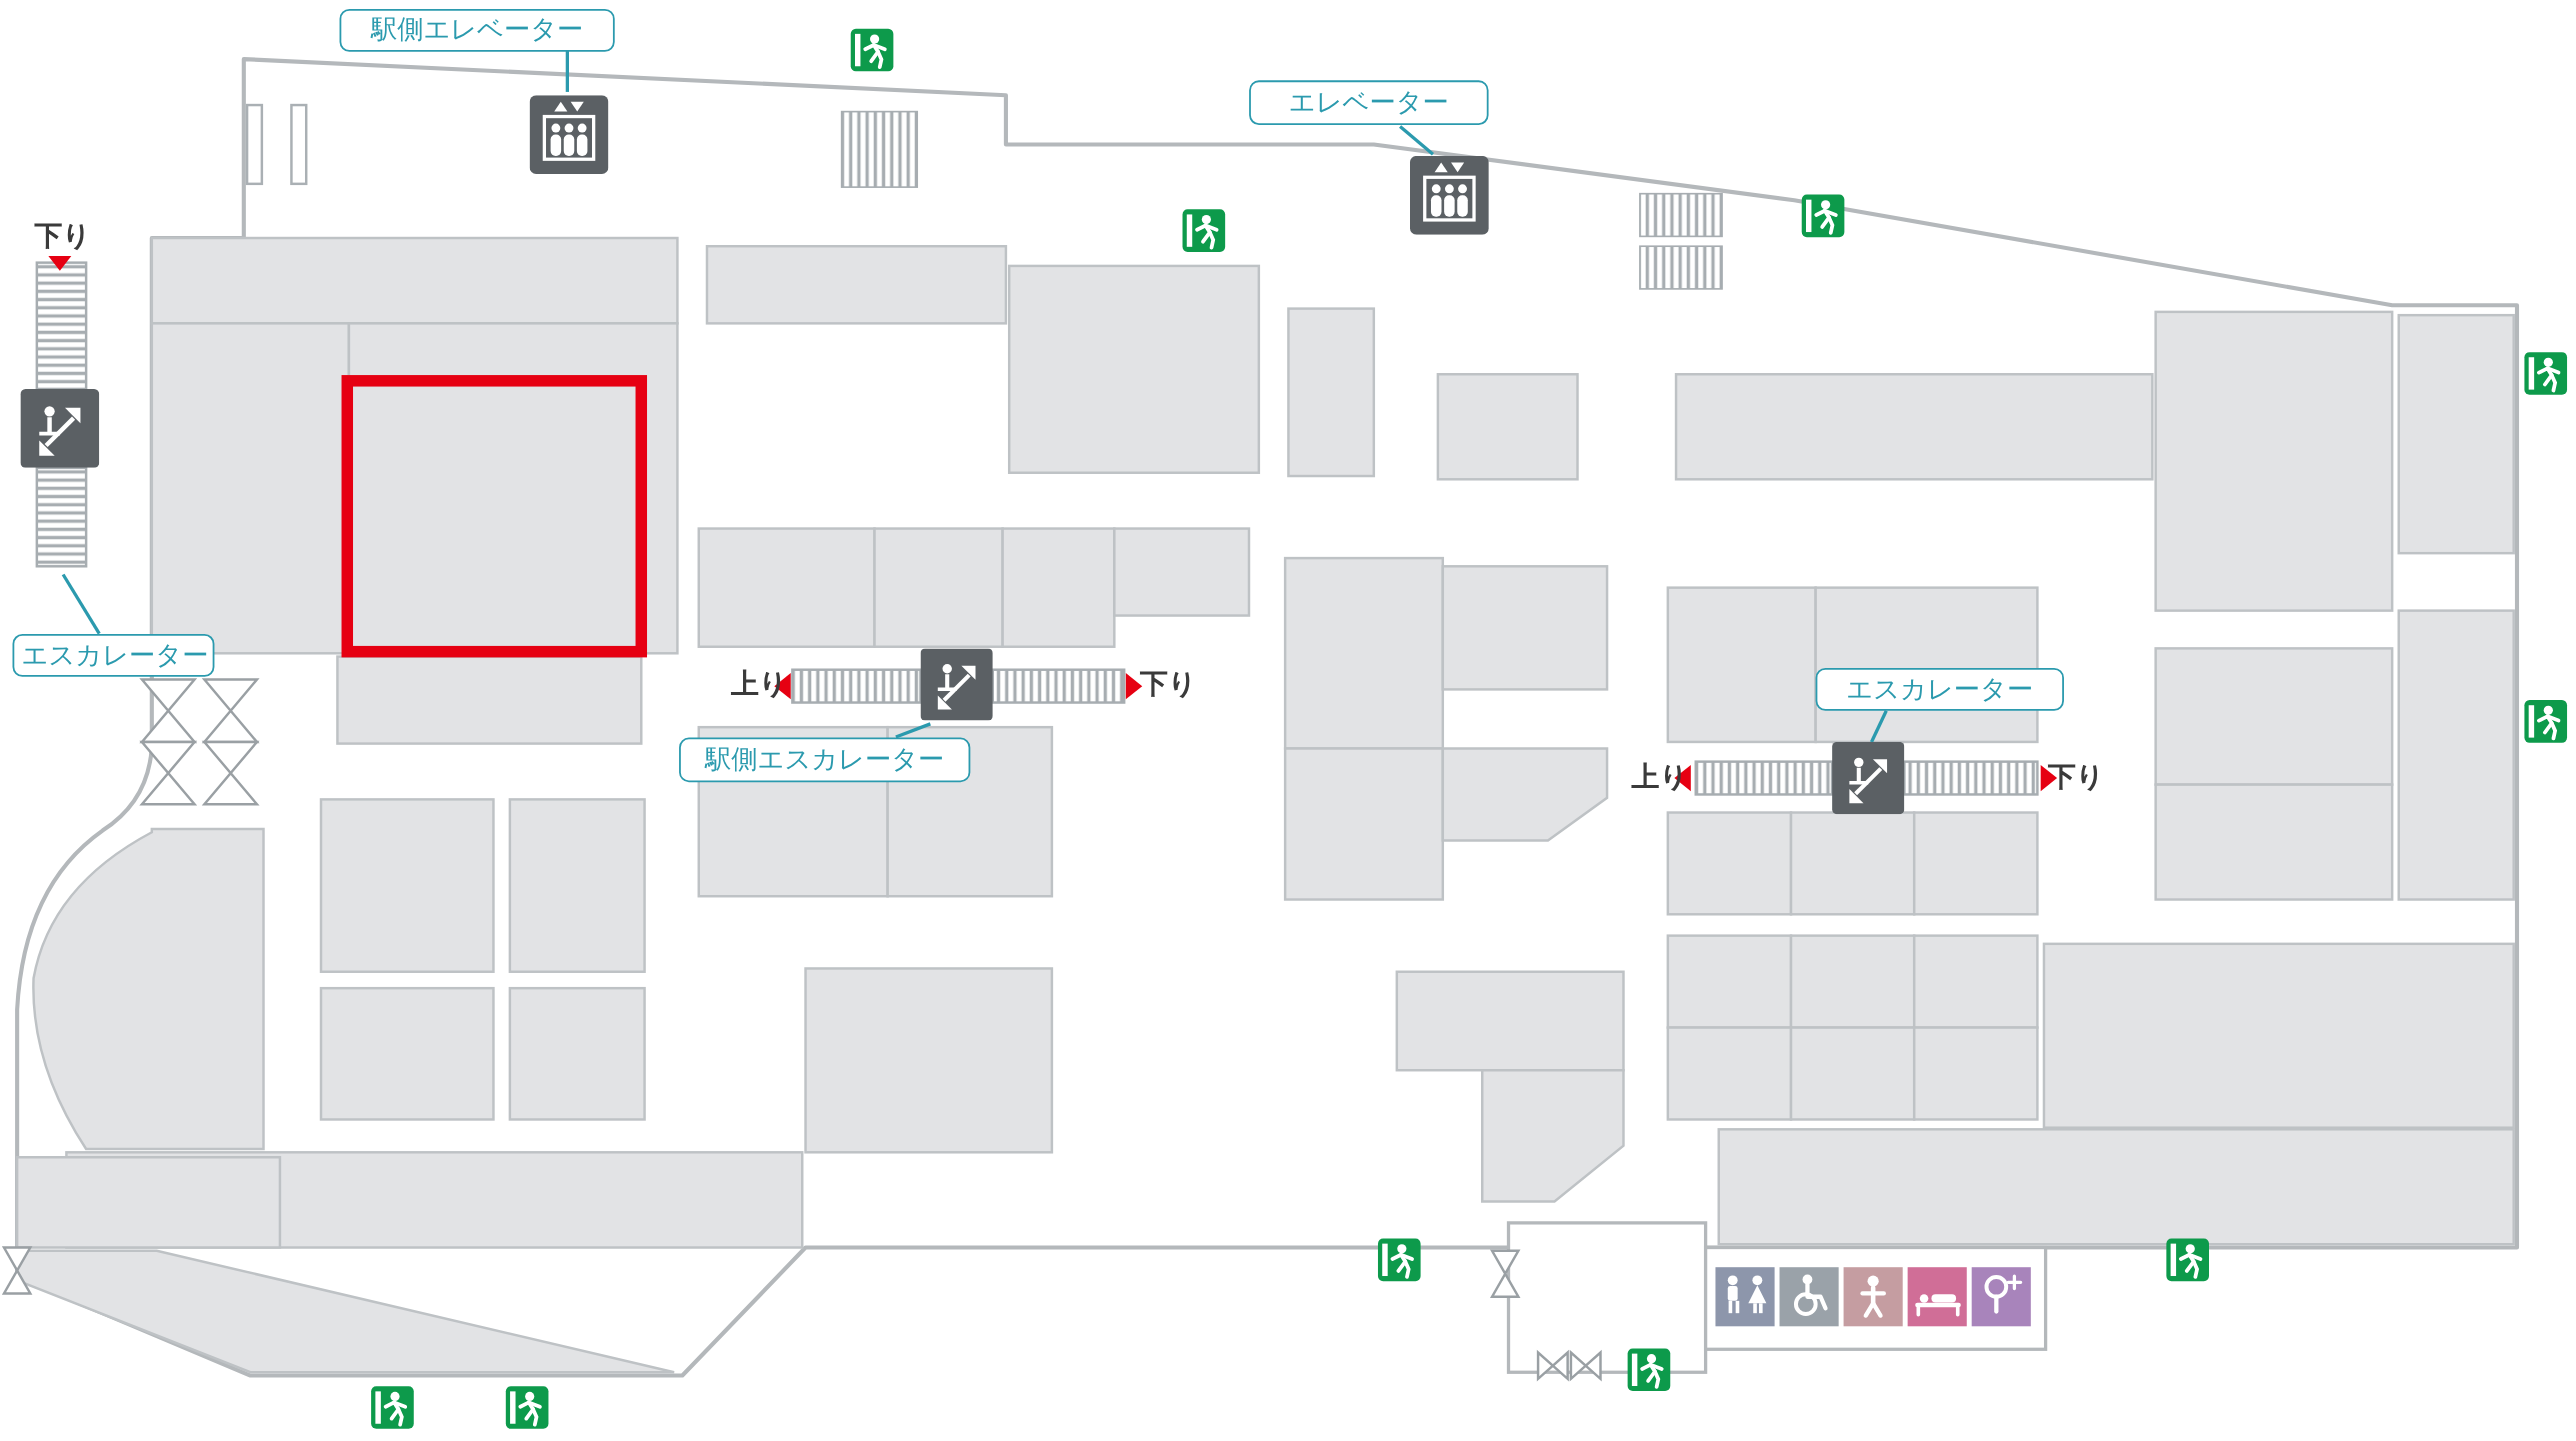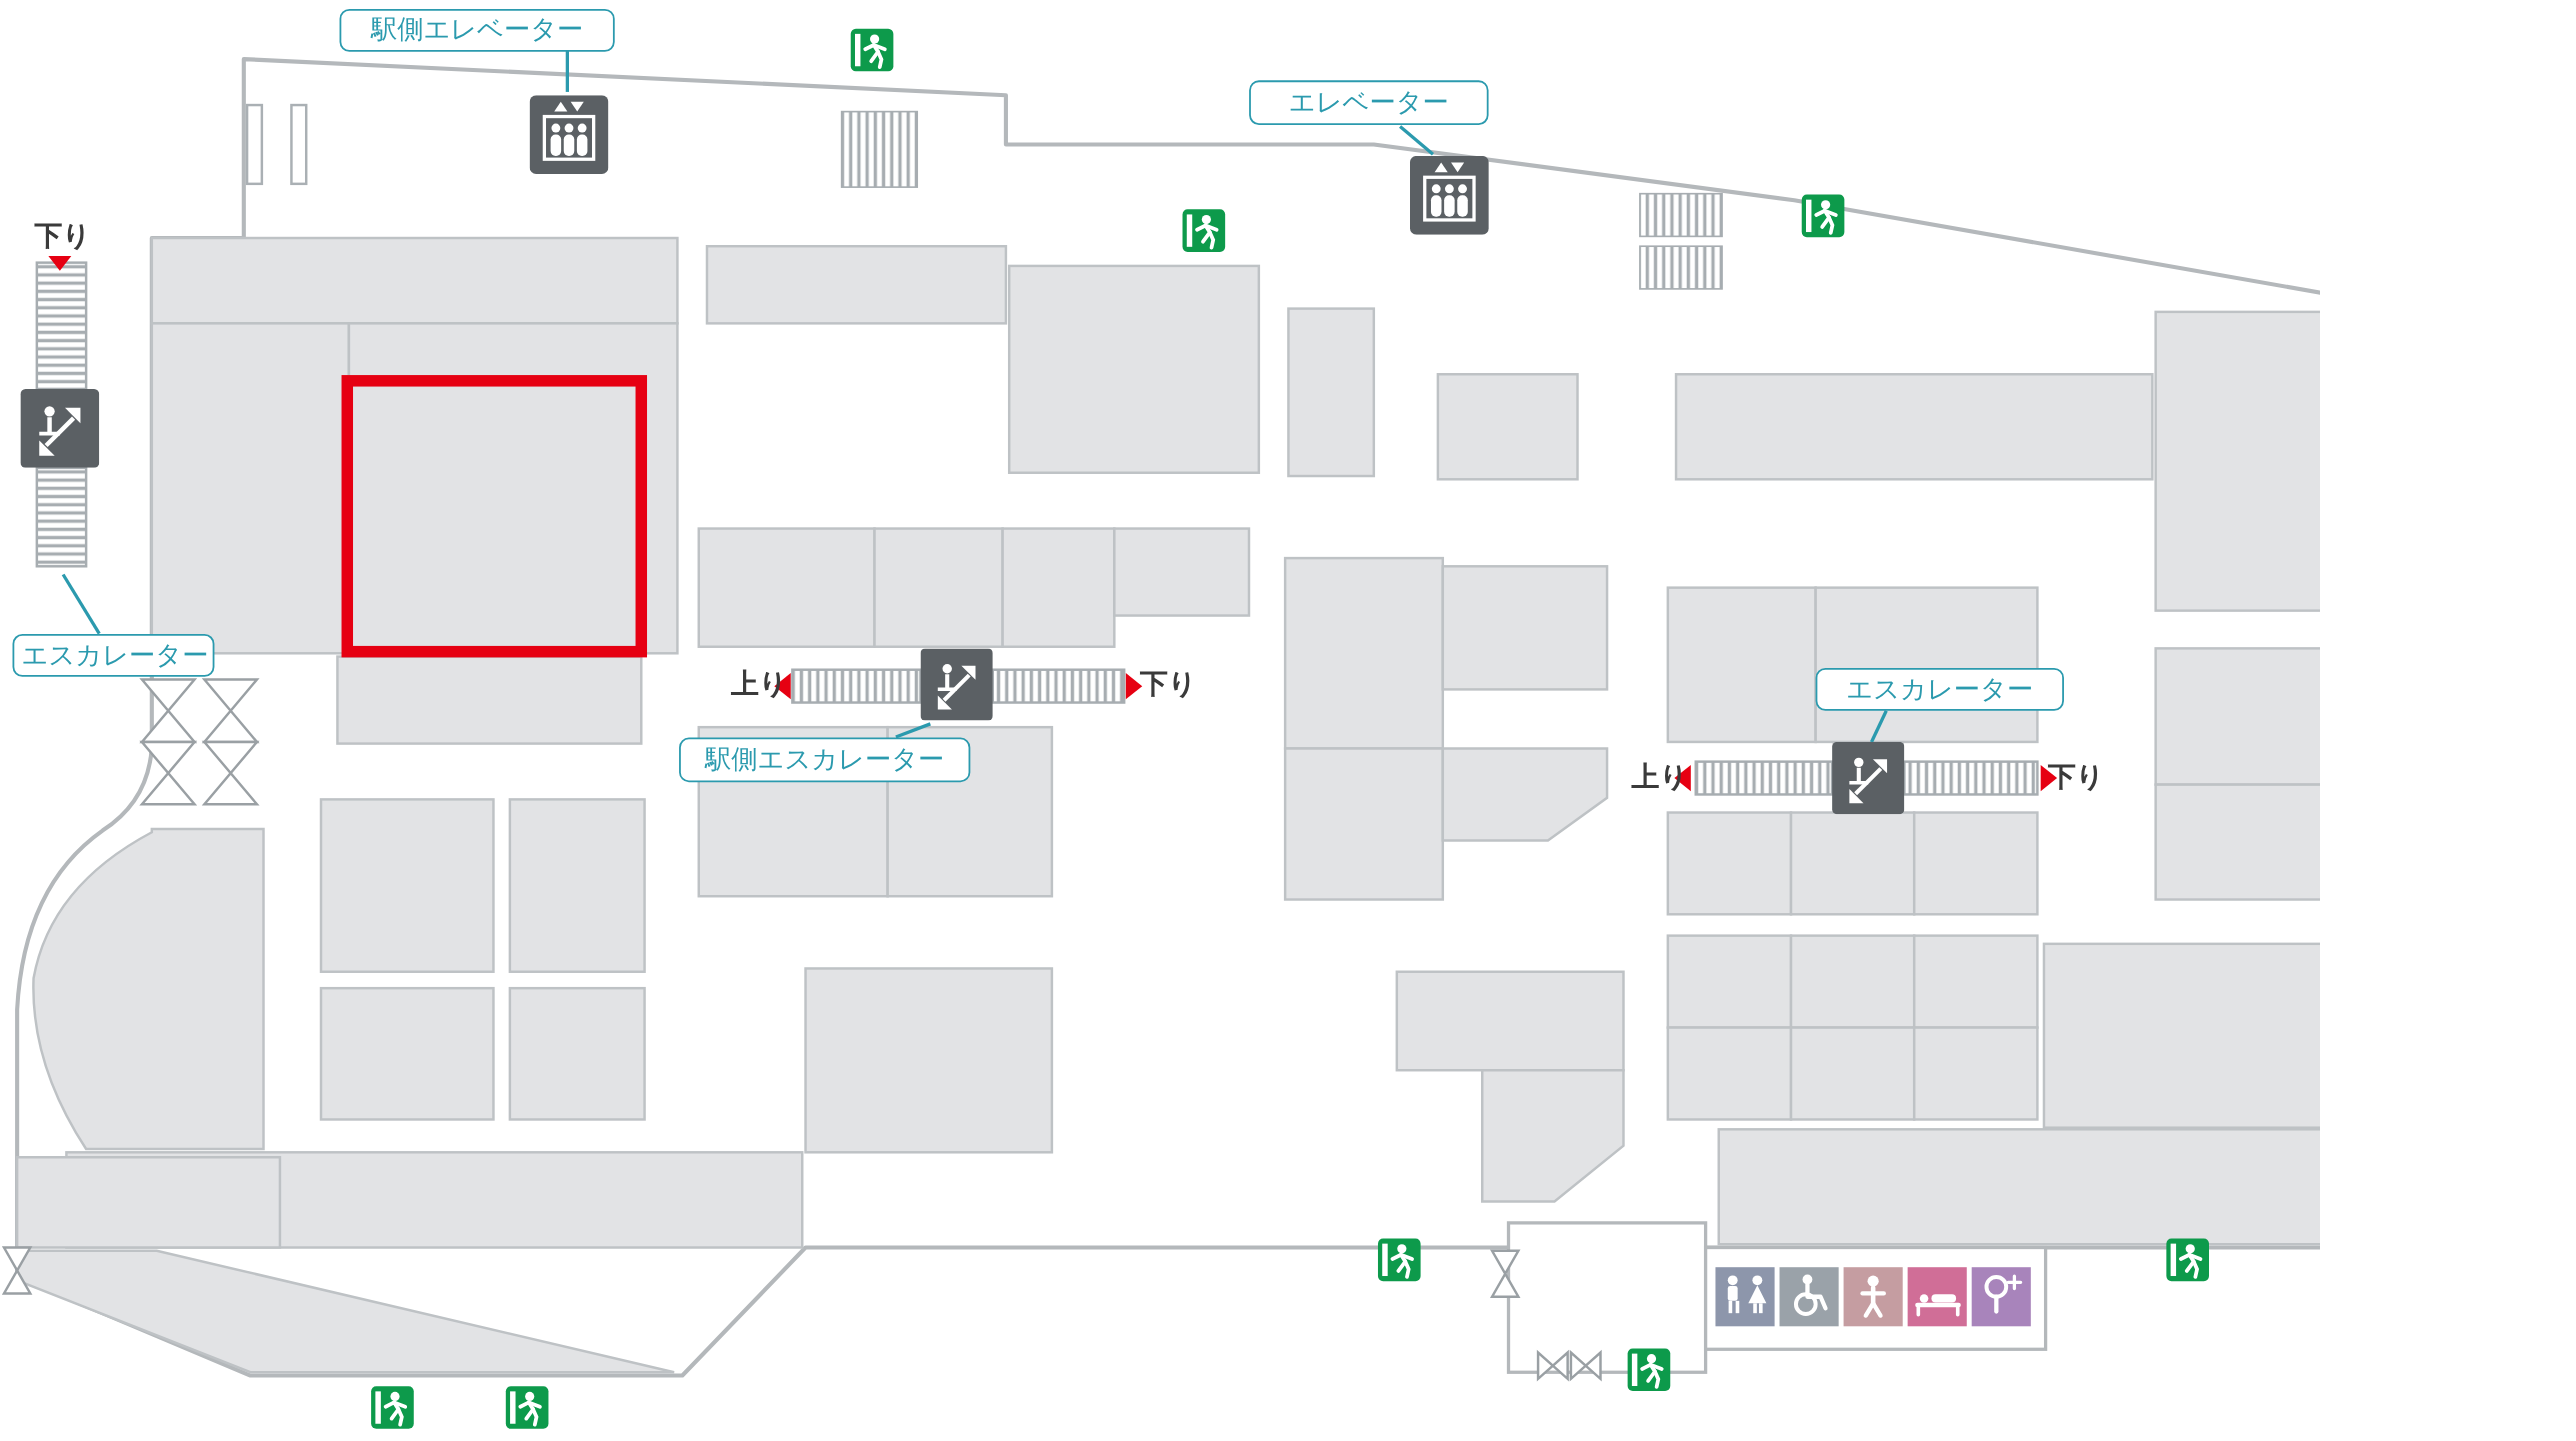--- a/index.html
+++ b/index.html
@@ -1,16 +1,16 @@
 <!DOCTYPE html>
 <html style="font-size:14.7px"><head>
 <meta charset="utf-8">
 <style>
   html,body{margin:0;padding:0;background:#ffffff;}
-  .stage{position:relative;width:2320px;height:1442px;background:#ffffff;overflow:hidden;}
+  .stage{position:relative;width:2576px;height:1442px;background:#ffffff;overflow:hidden;}
   .canvas{position:absolute;left:0;top:0;width:1442px;height:807px;
           transform:scale(1.78699,1.78588);transform-origin:0 0;
           font-family:"Liberation Sans",sans-serif;}
   svg.floor{position:absolute;left:0;top:0;}
   .blk{fill:#e2e3e5;stroke:#bec2c5;stroke-width:1.5;}
   .outline{fill:#ffffff;stroke:#b4b8bb;stroke-width:2.5;stroke-linejoin:round;}
   .callout{position:absolute;box-sizing:border-box;border:1.8px solid #2b9aae;border-radius:5.5px;
            background:#ffffff;color:#2b9aae;font-size:14.7px;line-height:20px;text-align:center;
            padding:0.9px 3.7px;white-space:nowrap;}
   .dir{position:absolute;color:#3a3a3a;font-size:15.6px;font-weight:600;white-space:nowrap;}

